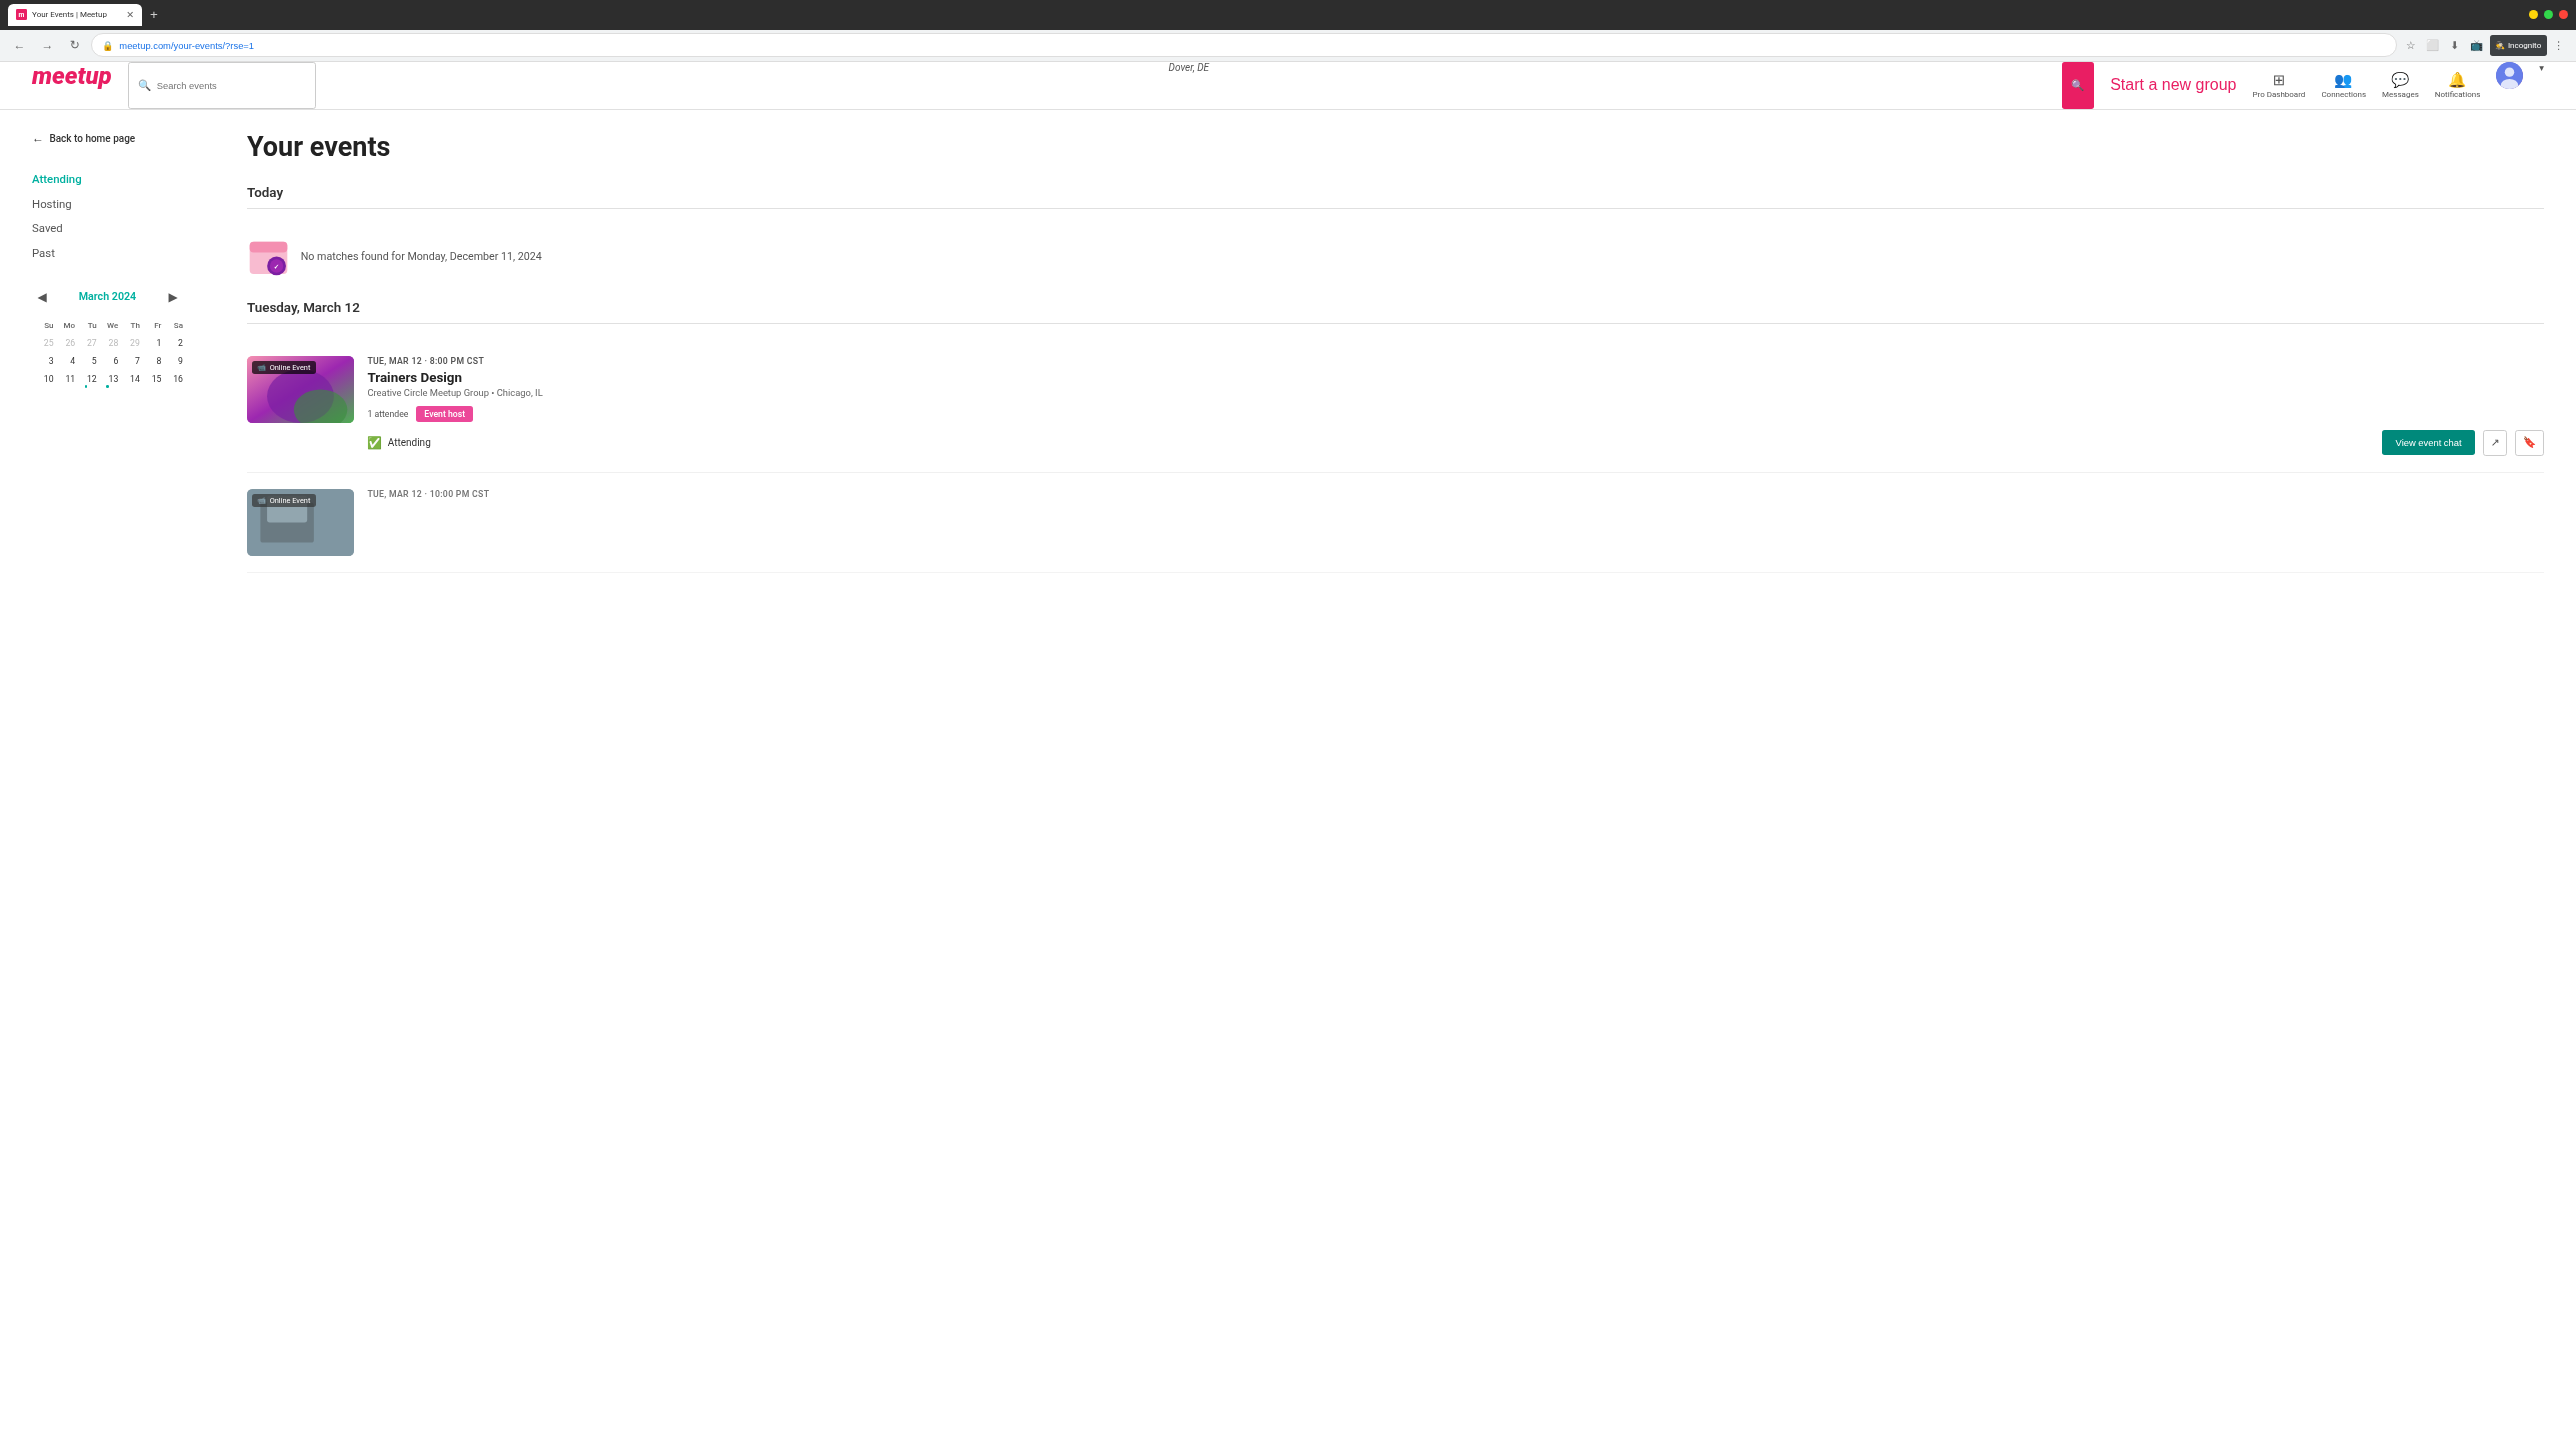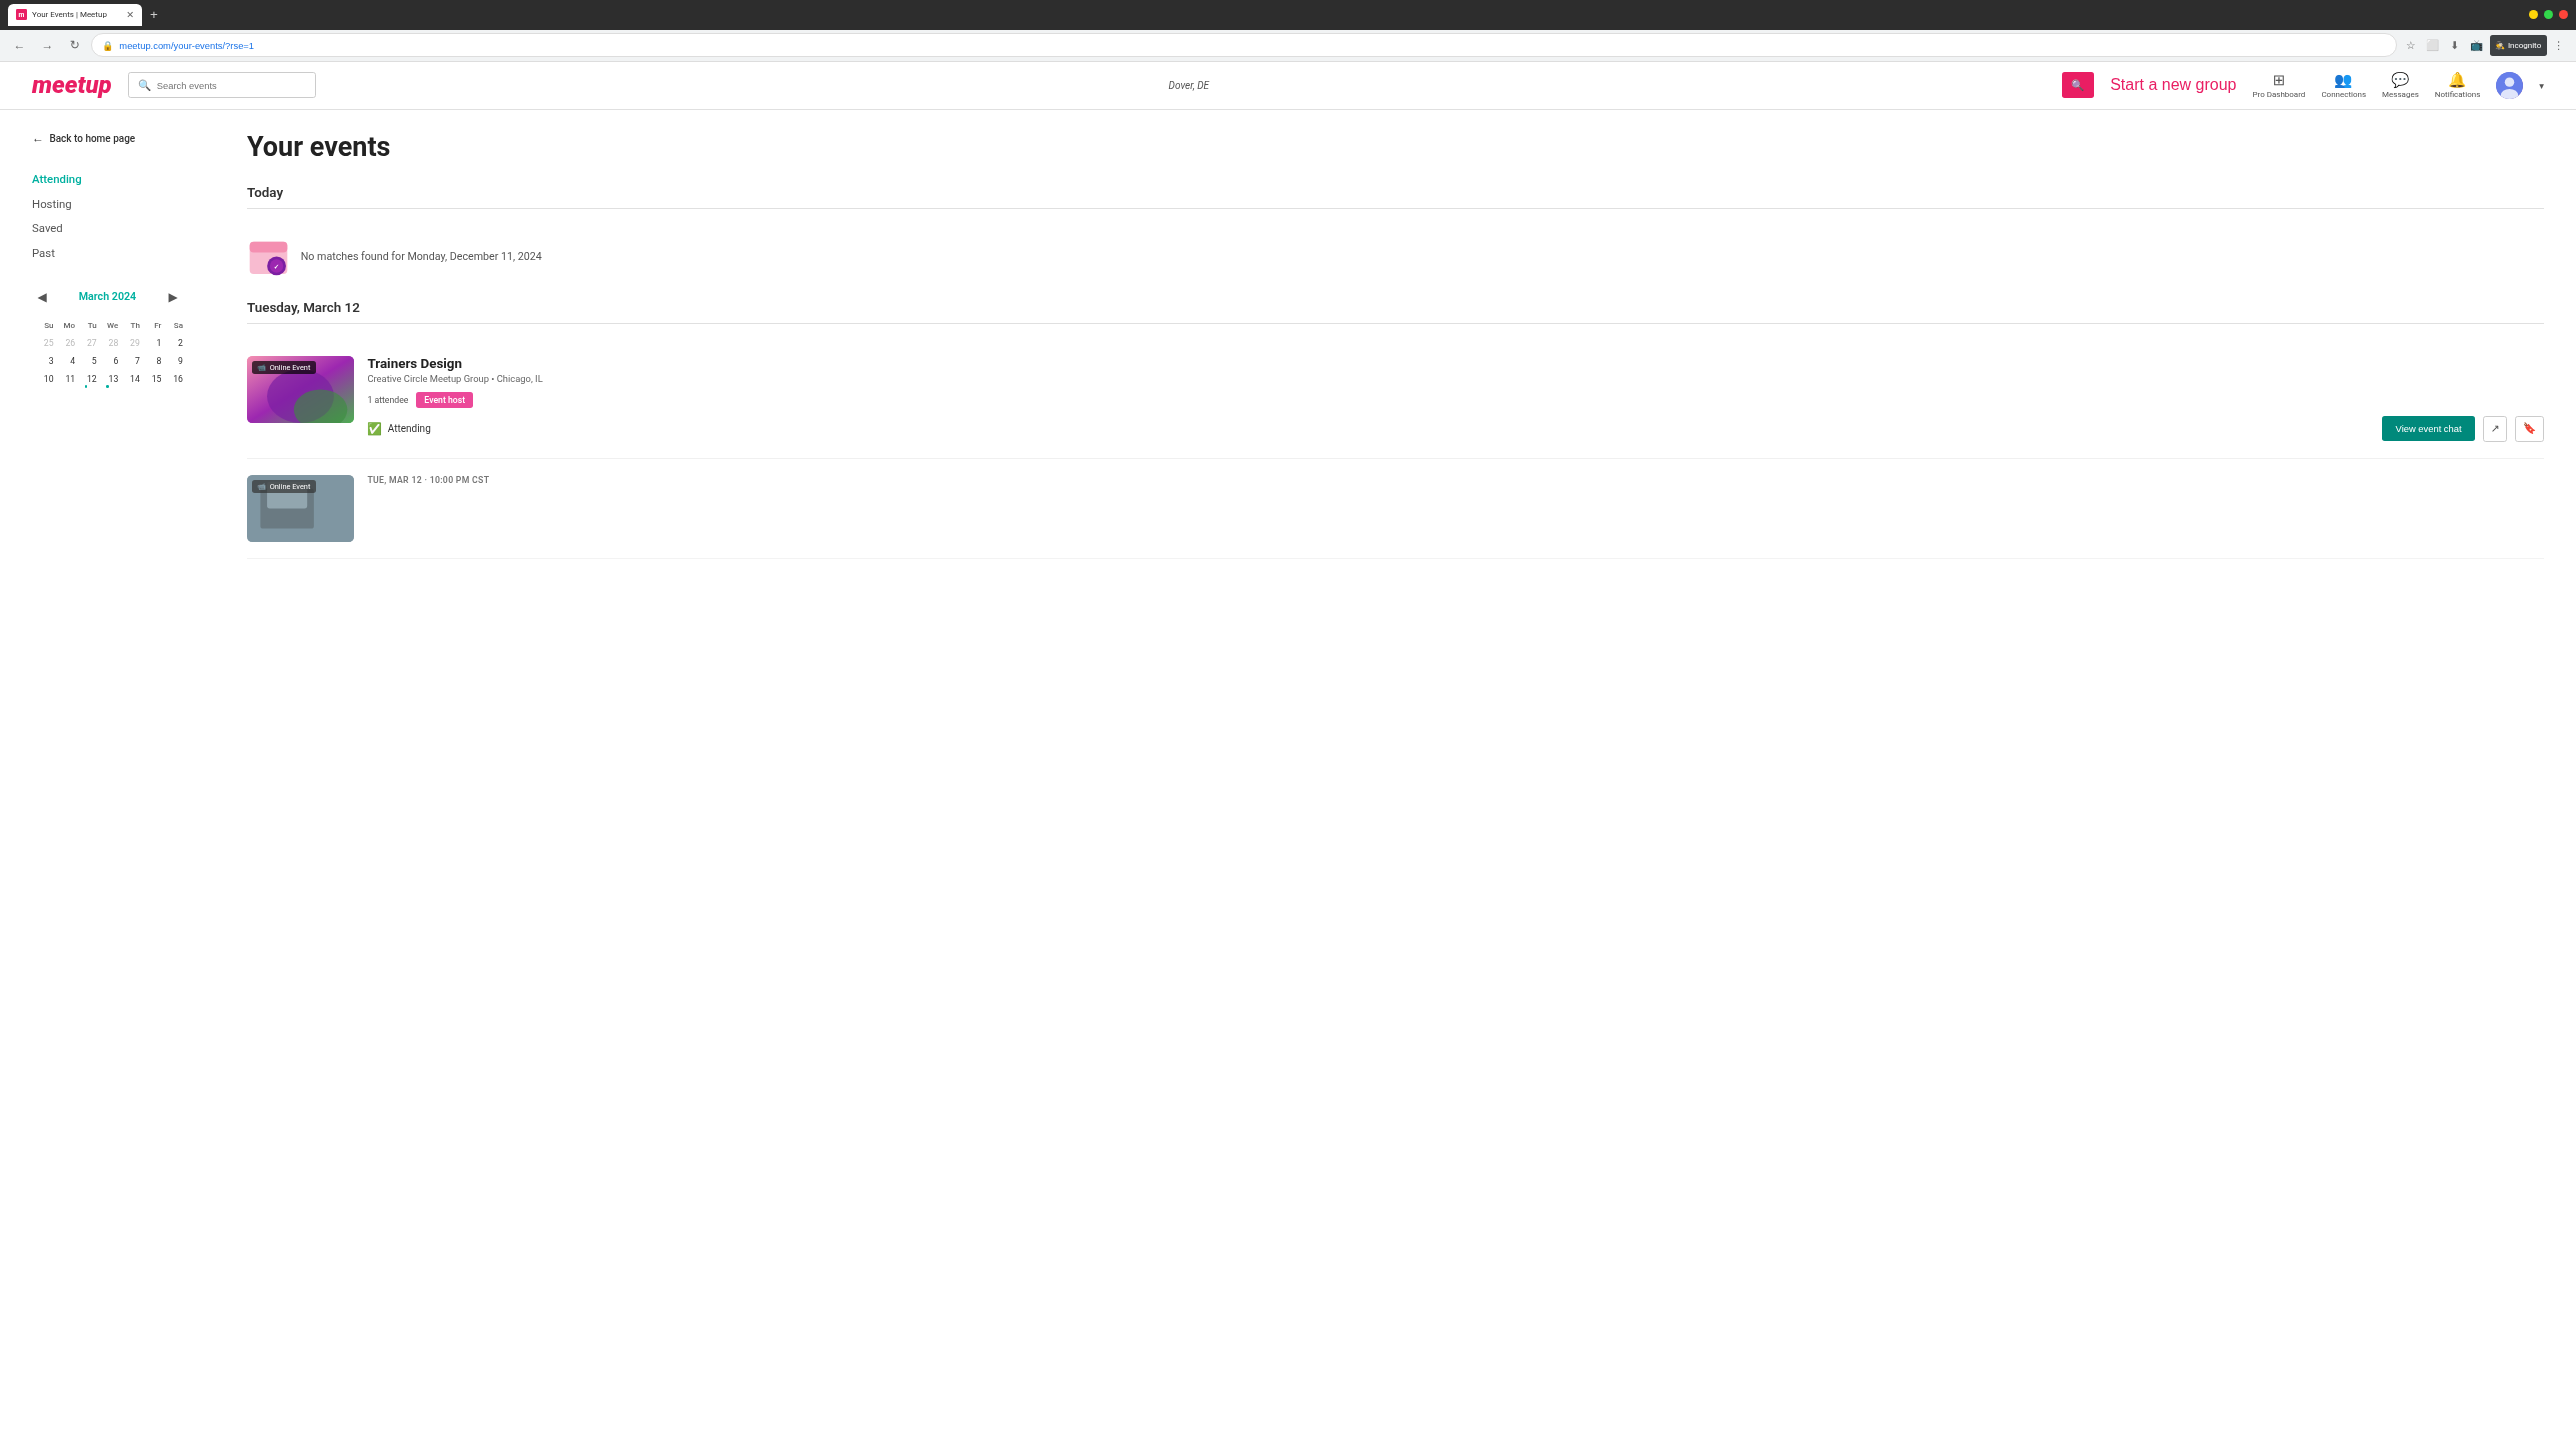--- a/index.html
+++ b/index.html
@@ -25,21 +25,21 @@
     .address-bar { flex: 1; display: flex; align-items: center; background: #fff; border: 0.7px solid #ddd; border-radius: 16px; padding: 4px 10.7px; gap: 5.4px; height: 24px; }
     .address-bar input { border: none; outline: none; flex: 1; font-size: 9.4px; color: #1a73e8; background: transparent; }
     .toolbar-icons { display: flex; gap: 2.7px; }
     .toolbar-icon-btn { background: none; border: none; cursor: pointer; color: #666; font-size: 10.7px; padding: 4px; border-radius: 2.7px; }
     .incognito-badge { background: #3c4043; color: #fff; border-radius: 2.7px; padding: 1.3px 5.4px; font-size: 8px; display: flex; align-items: center; gap: 2.7px; }
 
     
     .page { background: #fff; min-height: calc(100vh - 62px); }
 
     
-    .site-header { display: flex; align-items: center; padding: 0 32px; height: 48px; border-bottom: 0.7px solid #e0e0e0; gap: 16px; }
+    .site-header { display: flex; padding: 0 32px; height: 48px; border-bottom: 0.7px solid #e0e0e0; gap: 16px; }
     .logo { color: #e91e63; font-size: 24px; font-weight: 900; font-style: italic; }
     .search-bar { display: flex; align-items: center; border: 0.7px solid #ccc; border-radius: 2.7px; padding: 5.4px 9.4px; gap: 5.4px; flex: 0 0 188px; }
     .search-bar input { border: none; outline: none; font-size: 9.4px; color: #555; background: transparent; width: 100%; }
     .location-text { color: #555; font-size: 10px; flex: 1; text-align: center; font-style: italic; }
     .search-btn { background: #e91e63; border: none; color: white; border-radius: 2.7px; padding: 6.7px 9.4px; cursor: pointer; font-size: 10.7px; }
     .start-group-btn { color: #e91e63; font-size: 16px; font-weight: 400; text-decoration: none; cursor: pointer; background: none; border: none; white-space: nowrap; }
     .nav-icons { display: flex; align-items: center; gap: 16px; }
     .nav-icon-item { display: flex; flex-direction: column; align-items: center; gap: 1.3px; cursor: pointer; text-decoration: none; color: #555; }
     .nav-icon-item .icon-shape { font-size: 14.8px; color: #555; }
     .nav-icon-item .icon-label { font-size: 8px; color: #555; }
@@ -284,20 +284,21 @@
                   <stop offset="50%" style="stop-color:#9c27b0"></stop>
                   <stop offset="100%" style="stop-color:#4caf50"></stop>
                 </linearGradient>
               </defs>
               <rect width="160" height="100" fill="url(#g1)"></rect>
               <ellipse cx="80" cy="60" rx="50" ry="40" fill="#7b1fa2" opacity="0.7"></ellipse>
               <ellipse cx="110" cy="80" rx="40" ry="30" fill="#388e3c" opacity="0.6"></ellipse>
             </svg>
           </div>
           <div class="event-details">
+            <div class="event-date">TUE, MAR 12 · 8:00 PM CST</div>
             <div class="event-name">Trainers Design</div>
             <div class="event-group">Creative Circle Meetup Group • Chicago, IL</div>
             <div class="event-meta">
               <span class="attendee-count">1 attendee</span>
               <span class="event-host-badge">Event host</span>
             </div>
             <div class="attending-row">
               <div class="attending-status">
                 <span class="check-icon">✅</span>
                 <span>Attending</span>

